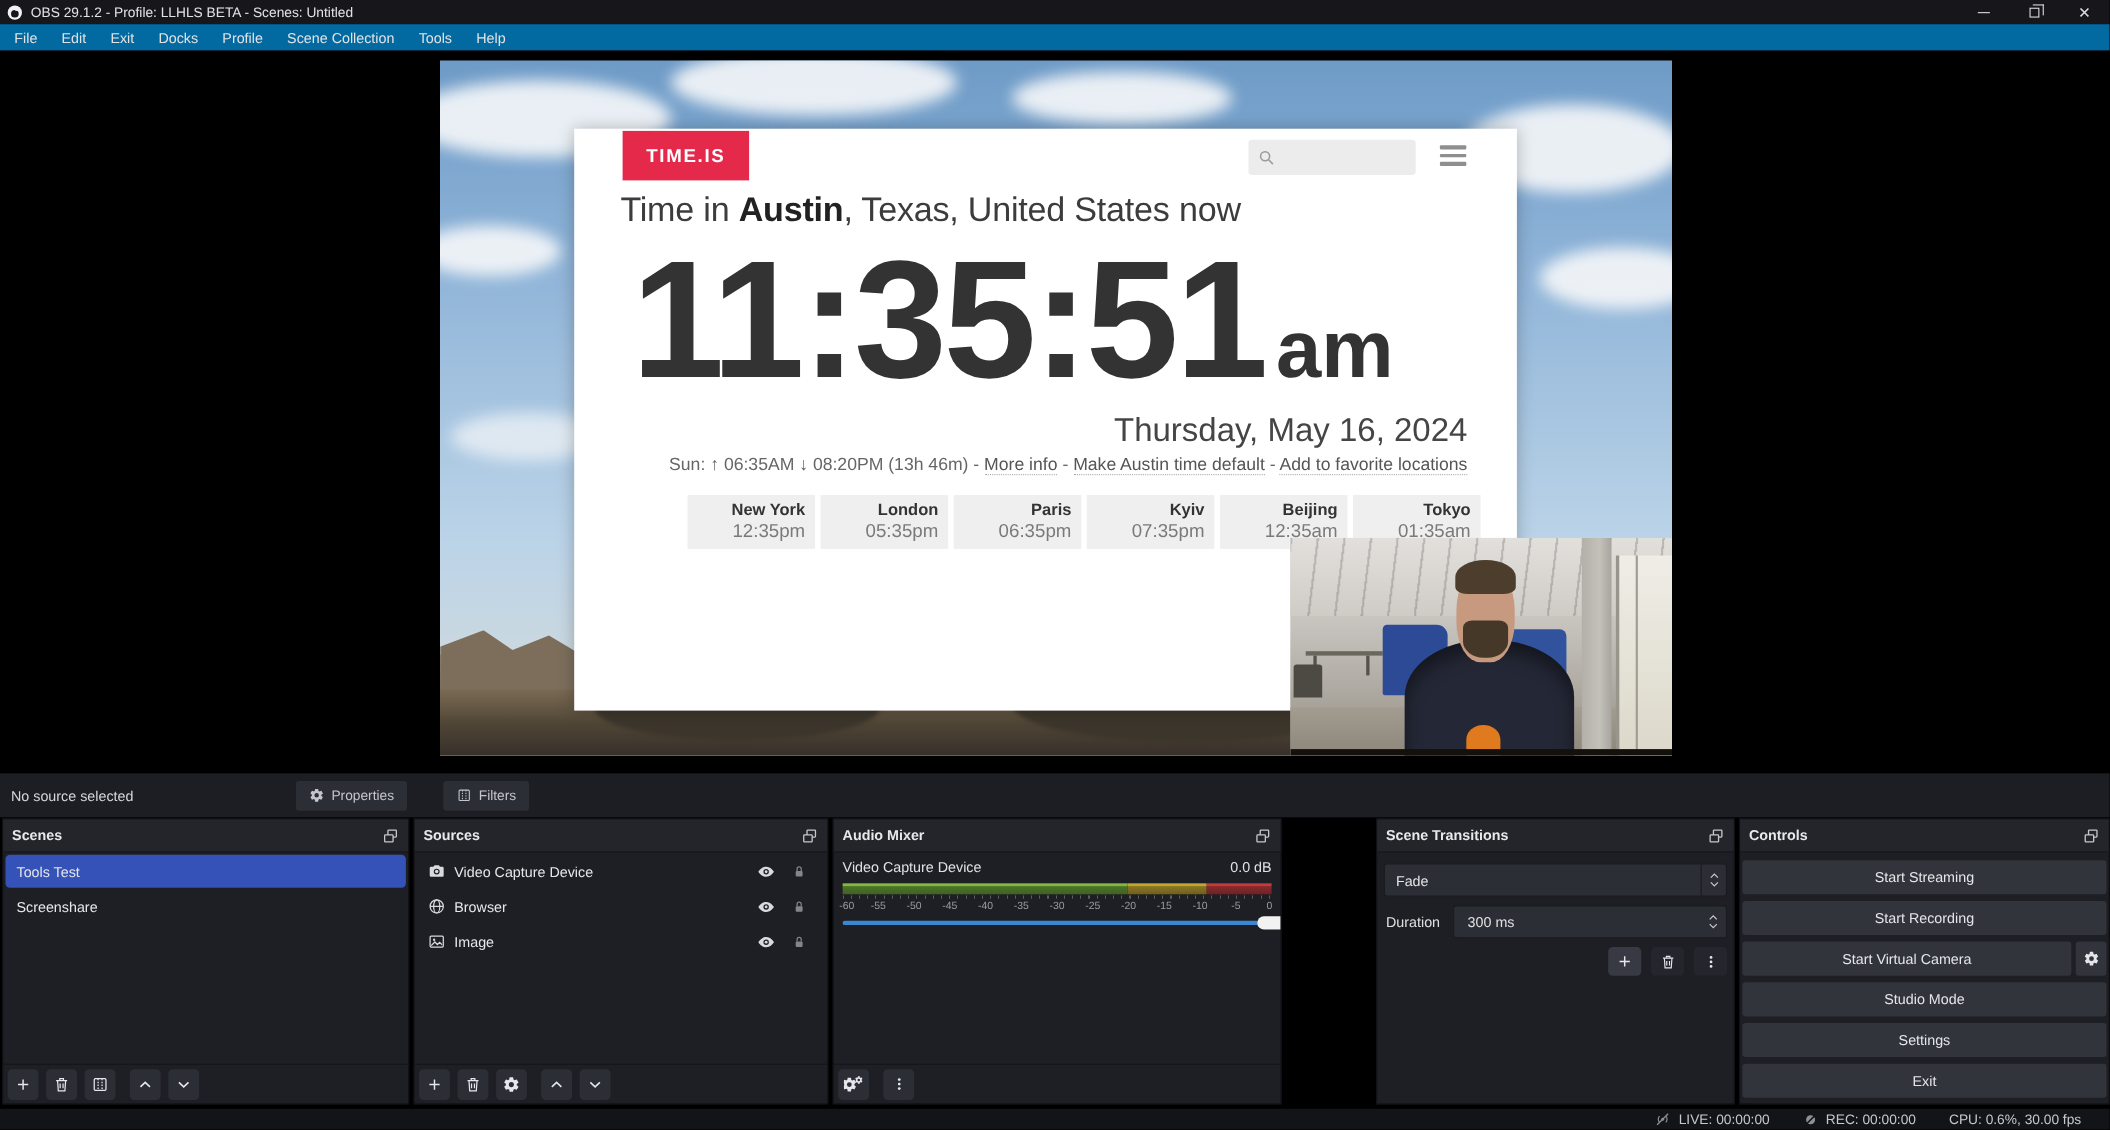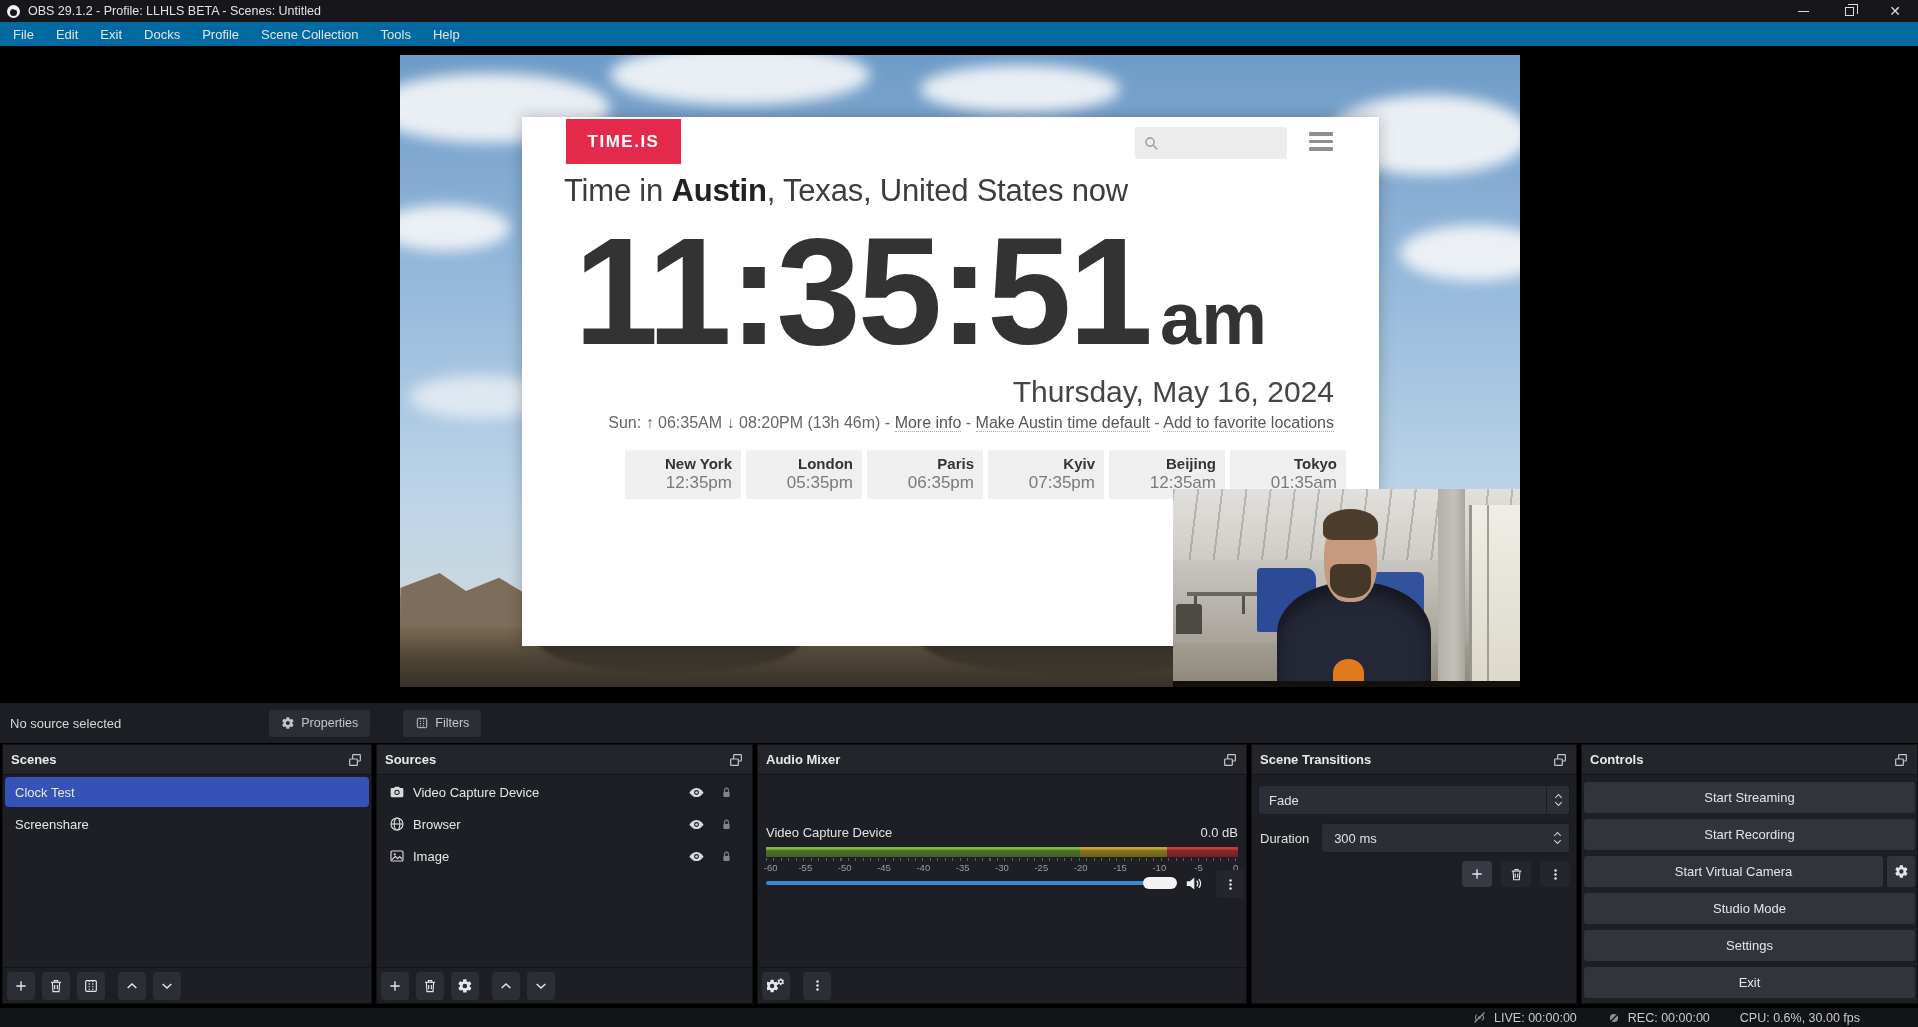--- a/index.html
+++ b/index.html
@@ -79,21 +79,21 @@
   .panel { position:absolute; top:744px; height:260px; background:#1e1f25; border:1px solid #101116; display:flex; flex-direction:column; }
   .panel-hd { height:30px; background:#24252b; border-bottom:1px solid #131418; display:flex; align-items:center; padding:0 8px; font-size:13px; font-weight:bold; color:#e8e9eb; flex:none; }
   .popout { margin-left:auto; color:#c6c7cb; display:flex; }
   .panel-body { position:relative; flex:1; overflow:hidden; }
   .panel-tools { flex:none; height:36px; border-top:1px solid #131418; display:flex; align-items:center; padding:0 4px; gap:7px; }
   .tbtn { width:28px; height:28px; background:#2c2e36; border-radius:4px; color:#e6e7ea; display:flex; align-items:center; justify-content:center; }
   .tbtn.dark { background:#25262d; }
 
   .p-scenes { left:2px; width:370px; }
   .p-sources { left:376px; width:377px; }
-  .p-mixer { left:757px; width:490px;gap:44px; }
+  .p-mixer { left:757px; width:408px; }
   .p-trans { left:1251px; width:326px; }
   .p-controls { left:1581px; width:337px; }
 
   .list-row { height:30px; display:flex; align-items:center; padding:0 10px; font-size:13px; color:#e6e7e9; margin:2px 2px 0 2px; border-radius:4px; gap:8px; }
   .list-row.selected { background:#3552b8; }
   .src-right { margin-left:auto; display:flex; align-items:center; gap:14px; margin-right:6px; }
   .eye { color:#d9dadd; } .lock { color:#83858c; }
   .src-ic { color:#d9dadd; display:flex; }
 
   
@@ -122,21 +122,21 @@
   .tr-btnrow .tbtn { width:30px; height:26px; }
   .tr-btnrow .add { background:#383a43; }
 
   
   .ctl-body { display:flex; flex-direction:column; gap:6px; padding:7px 2px; }
   .ctl-row { display:flex; gap:4px; }
   .ctl-btn { flex:1; height:31px; background:#32343c; border-radius:3px; color:#e4e5e8; font-size:13px; display:flex; align-items:center; justify-content:center; }
   .ctl-gear { flex:none; width:28px; }
 
   
-  .statusbar { position:absolute; left:0; right:0; top:1008px; height:19px; background:#131418; display:flex; align-items:center; justify-content:flex-end; gap:30px; padding-right:58px; font-size:12.5px; color:#c7c8cc; }
+  .statusbar { position:absolute; left:0; right:0; top:1008px; height:19px; background:#131418; display:flex; align-items:center; justify-content:flex-end; gap:30px; padding-right:26px; font-size:12.5px; color:#c7c8cc; }
   .st-item { display:flex; align-items:center; gap:7px; }
   .st-ic { color:#8f9094; display:flex; }
 
   svg.ic { display:block; }
 </style>
 </head>
 <body>
 
 <svg width="0" height="0" style="position:absolute">
   <defs>
@@ -371,21 +371,21 @@
     <div class="panel-hd">
         <span>Scenes</span>
       <span class="popout">
           <svg class="ic" width="16" height="16" viewBox="0 0 24 24">
             <use href="#i-popout"></use>
           </svg>
         </span>
     </div>
     <div class="panel-body">
       <div class="list-row selected">
-          <span>Clock Test</span>
+          <span>Tools Test</span>
         </div>
       <div class="list-row">
           <span>Screenshare</span>
         </div>
     </div>
     <div class="panel-tools">
       <span class="tbtn">
           <svg class="ic" width="16" height="16" viewBox="0 0 24 24">
             <use href="#i-plus"></use>
           </svg>

